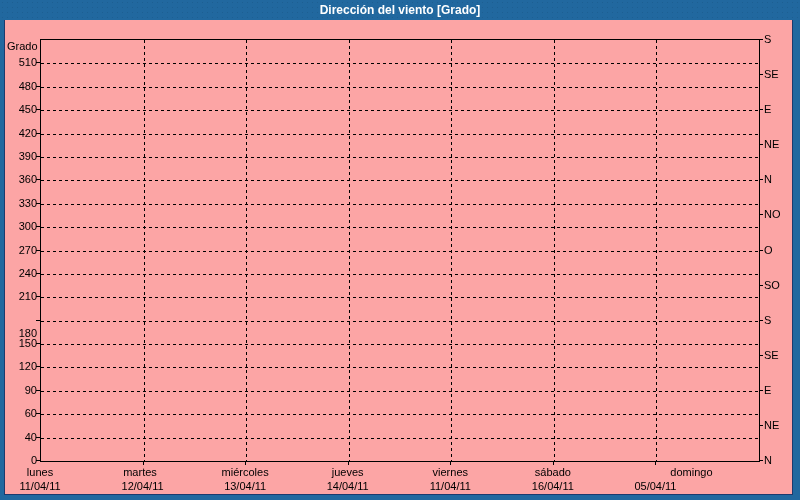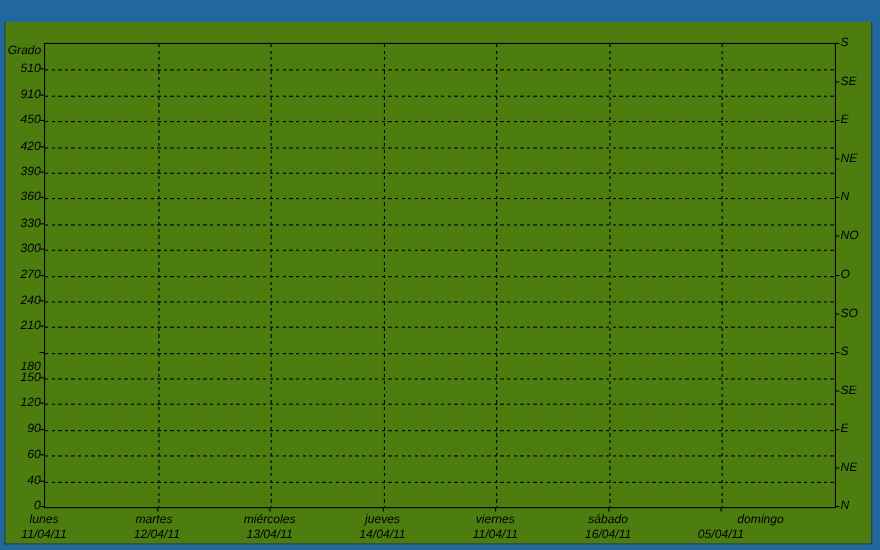--- a/index.html
+++ b/index.html
@@ -7,41 +7,44 @@
   #frame{position:relative;width:800px;height:500px;background:#21689F;overflow:hidden;}
   #titlebar{
     position:absolute;left:0;top:0;width:800px;height:20px;
     background:#21689F;
     background-image:radial-gradient(#1d5f92 12%, transparent 13%);
     background-size:5px 5px;
     color:#fff;font-size:12px;font-weight:bold;line-height:20px;text-align:center;
   }
   #content{
     position:absolute;left:4px;right:7px;top:20px;bottom:5px;
-    background:#4d7c0f;
-    border:1px solid #1C3A6E;border-top:none;font-style:italic;
+    background:#fca5a5;
+    border:1px solid #1C3A6E;border-top:none;
   }
   #plot{
     position:absolute;left:35px;top:19px;width:718px;height:421px;
     border:1px solid #000;background:transparent;
   }
   .hgrid{position:absolute;left:0;width:100%;height:1px;
     background-image:repeating-linear-gradient(to right,#000 0 3px,transparent 3px 6px);}
   .vgrid{position:absolute;top:0;height:100%;width:1px;
     background-image:repeating-linear-gradient(to bottom,#000 0 3px,transparent 3px 6px);}
   .ylab{position:absolute;left:2px;width:30px;text-align:right;font-size:11px;color:#000;line-height:12px;}
   .rlab{position:absolute;font-size:11px;color:#000;line-height:12px;text-align:left;}
   .tick{position:absolute;background:#000;}
   .xlab{position:absolute;font-size:11px;color:#000;line-height:13px;text-align:right;transform:translateX(-50%);white-space:nowrap;}
   #grado-label{position:absolute;left:2px;top:20px;width:32px;font-size:11px;color:#000;line-height:12px;text-align:left;}
 </style>
 </head>
 <body>
 
 <div id="frame">
+  <div id="titlebar">
+    <span>Dirección del viento [Grado]</span>
+  </div>
   <div id="content">
     <div id="grado-label">Grado</div>
     <div id="plot">
         <div class="hgrid" style="top: 397.611px;"></div>
         <div class="hgrid" style="top: 374.222px;"></div>
         <div class="hgrid" style="top: 350.833px;"></div>
         <div class="hgrid" style="top: 327.444px;"></div>
         <div class="hgrid" style="top: 304.056px;"></div>
         <div class="hgrid" style="top: 280.667px;"></div>
         <div class="hgrid" style="top: 257.278px;"></div>
@@ -88,21 +91,21 @@
       <div class="ylab" style="top: 176.722px;">330</div>
       <div class="tick" style="left: 31px; top: 159.333px; width: 4px; height: 1px;"></div>
       <div class="ylab" style="top: 153.333px;">360</div>
       <div class="tick" style="left: 31px; top: 135.944px; width: 4px; height: 1px;"></div>
       <div class="ylab" style="top: 129.944px;">390</div>
       <div class="tick" style="left: 31px; top: 112.556px; width: 4px; height: 1px;"></div>
       <div class="ylab" style="top: 106.556px;">420</div>
       <div class="tick" style="left: 31px; top: 89.1667px; width: 4px; height: 1px;"></div>
       <div class="ylab" style="top: 83.1667px;">450</div>
       <div class="tick" style="left: 31px; top: 65.7778px; width: 4px; height: 1px;"></div>
-      <div class="ylab" style="top: 59.7778px;">910</div>
+      <div class="ylab" style="top: 59.7778px;">480</div>
       <div class="tick" style="left: 31px; top: 42.3889px; width: 4px; height: 1px;"></div>
       <div class="ylab" style="top: 36.3889px;">510</div>
       <div class="tick" style="left: 754px; top: 440px; width: 4px; height: 1px;"></div>
       <div class="rlab" style="left: 759px; top: 434px;">N</div>
       <div class="tick" style="left: 754px; top: 404.917px; width: 4px; height: 1px;"></div>
       <div class="rlab" style="left: 759px; top: 398.917px;">NE</div>
       <div class="tick" style="left: 754px; top: 369.833px; width: 4px; height: 1px;"></div>
       <div class="rlab" style="left: 759px; top: 363.833px;">E</div>
       <div class="tick" style="left: 754px; top: 334.75px; width: 4px; height: 1px;"></div>
       <div class="rlab" style="left: 759px; top: 328.75px;">SE</div>

